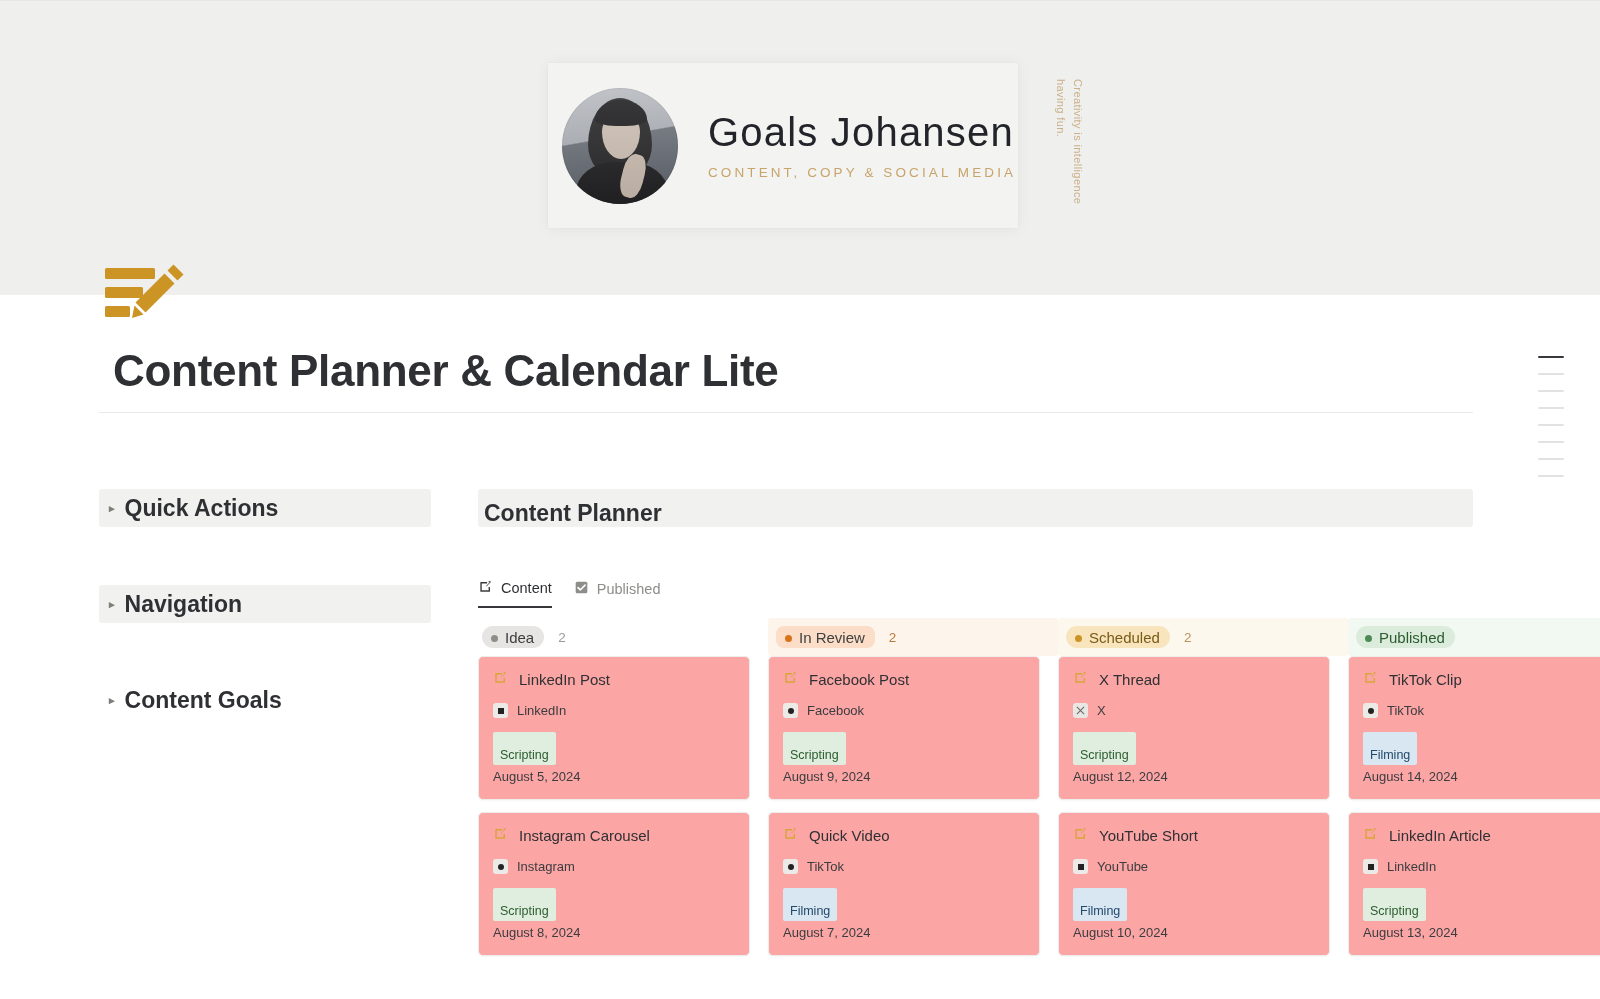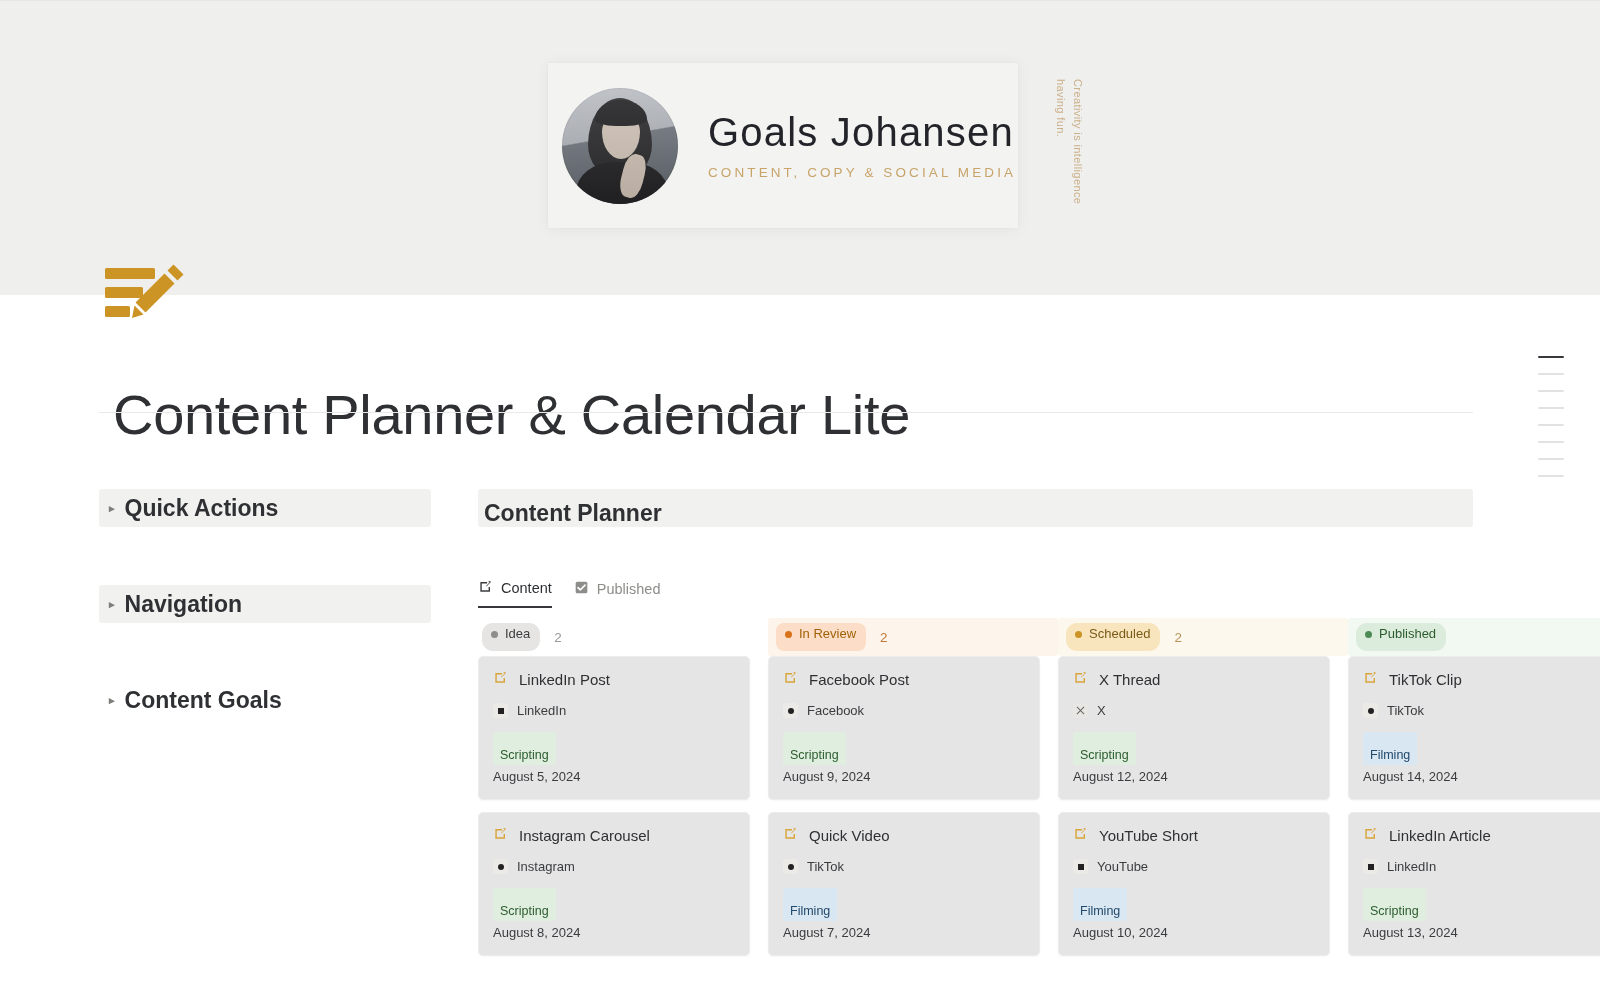--- a/index.html
+++ b/index.html
@@ -69,21 +69,21 @@
     font-size: 11px; line-height: 1.55; color: #cbb08a;
     letter-spacing: 0.4px; height: 150px;
   }
 
   
   .doc-logo { position: absolute; left: 103px; top: 262px; width: 84px; height: 58px; }
 
   
   .title {
     position: absolute; left: 113px; top: 346px;
-    font-size: 56px; font-weight: normal; color: #2f3033; letter-spacing: -0.3px; margin-top: 36px;
+    font-size: 44px; font-weight: bold; color: #2f3033; letter-spacing: -0.3px;
   }
   .title-rule {
     position: absolute; left: 99px; top: 412px; width: 1374px; height: 1px;
     background: #e9e9e7;
   }
 
   
   .minimap { position: absolute; right: 18px; top: 356px; width: 44px; }
   .minimap .mm { height: 2px; border-radius: 1px; margin-bottom: 15px; }
   .minimap .mm.active { background:#37383c; width: 26px; }
@@ -118,28 +118,28 @@
 
   
   .board {
     position:absolute; left:478px; top:618px; width:1122px; height:381px;
     display:flex; gap: 0; overflow:hidden;
   }
   .col { width: 290px; flex: 0 0 290px; padding-right: 18px; }
   .col-head { height: 38px; display:flex; align-items:center; gap:14px; padding: 0 4px; }
   .chip {
     display:inline-flex; align-items:center; gap:7px;
-    padding: 3px 10px 8px 9px; border-radius: 11px;
-    font-size: 13px; font-weight: 500; line-height: 1.25;
+    padding: 3px 10px 0 9px; border-radius: 11px;
+    font-size: 15px; font-weight: 500; line-height: 1.25;
   }
   .dot { width: 7px; height: 7px; border-radius: 50%; display:inline-block; }
   .count { font-size: 13.5px; }
 
   .card {
-    background:#e5e5e5; border:1px solid #ececea; border-radius:5px;
+    background:#fca5a5; border:1px solid #ececea; border-radius:5px;
     padding: 13px 14px 15px 14px; margin-bottom: 12px;
     box-shadow: 0 1px 2px rgba(0,0,0,0.035);
     min-height: 131px;
   }
   .card-title { display:flex; align-items:center; gap:11px; font-size:15px; color:#2f3033; white-space:nowrap; }
   .card-row { display:flex; align-items:center; gap:9px; margin-top: 15px; font-size:13px; color:#3b3c3f; }
   .plat-ico {
     width: 15px; height:15px; border-radius:3px; background:#eceae6;
     display:inline-flex; align-items:center; justify-content:center; flex:0 0 auto;
   }
@@ -287,21 +287,21 @@
               <i class="circ"></i>
             </span>
             <span>Instagram</span>
           </div>
           <div class="tagline"><span class="tag green">Scripting</span></div>
           <div class="card-date">August 8, 2024</div>
         </div>
       </div>
       <div class="col">
         <div class="col-head" style="background: rgb(253, 244, 236); border-radius: 3px; margin-right: -18px; padding-left: 8px; padding-right: 8px;">
-          <span class="chip" style="background: rgb(251, 221, 200); color: #a16207; border-radius: 8px;">
+          <span class="chip" style="background: rgb(251, 221, 200); color: #404040; border-radius: 8px;">
             <span class="dot" style="background: rgb(217, 115, 26);"></span>
             <span>In Review</span>
           </span>
           <span class="count" style="color: rgb(192, 122, 60);">2</span>
         </div>
         <div class="card">
           <div class="card-title">
             <span><svg width="15" height="15" viewBox="0 0 16 16">
                 <path d="M2.5 3.2h7.2v1.5H4v7.3h7.3V8.5h1.5v5H2.5z" fill="#d8a53a"></path>
                 <path d="M9.3 7.6 14 2.9l-.5-.5-.6.6-1.1-1.1-.7.7 1.1 1.1-3.9 3.9z" fill="#d8a53a"></path>

